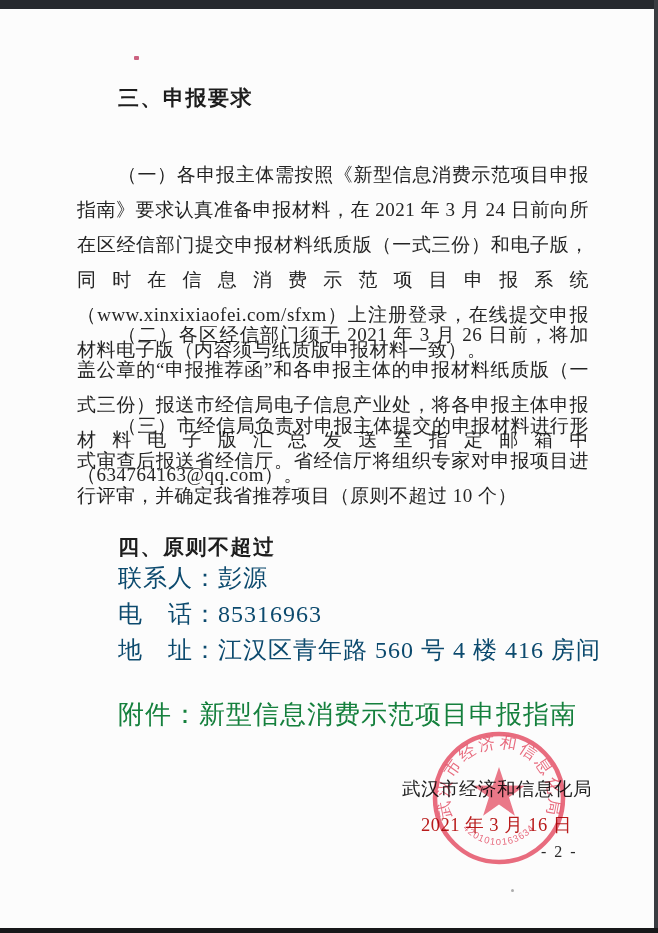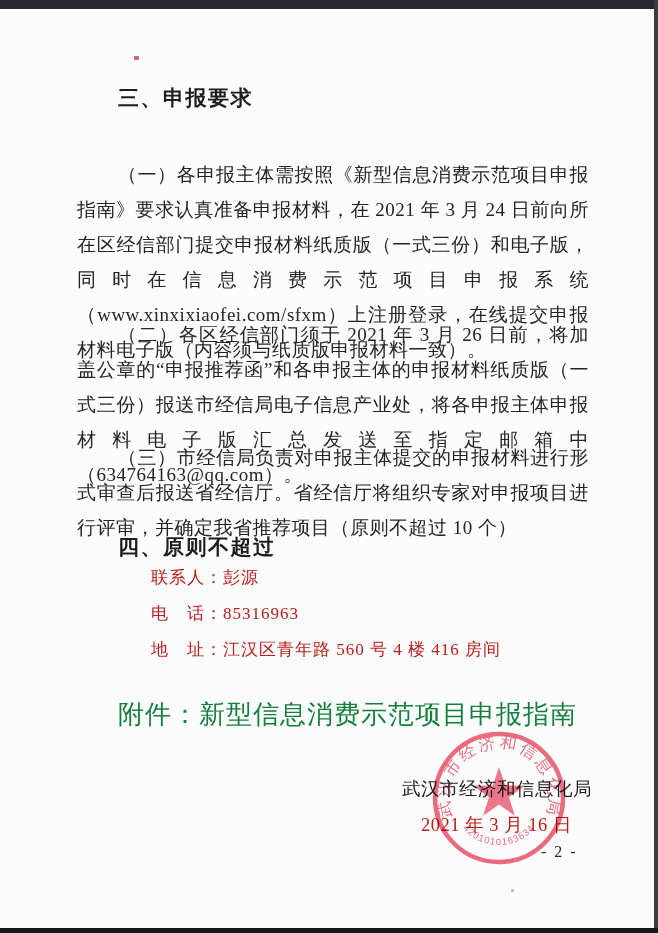--- a/index.html
+++ b/index.html
@@ -28,26 +28,26 @@
   #heading-contact      { top:533px; }
 
   .body-para {
     position:absolute; left:77px; width:512px;
     font-size:19px; line-height:35px; color:#242424;
     text-align:justify; text-justify:inter-ideograph;
     letter-spacing:.5px; text-indent:2.15em;
   }
   #para-1 { top:117px;margin-top:40px; }
   #para-2 { top:289px;margin-top:28px; }
-  #para-3 { top:440px; }
+  #para-3 { top:408px; }
 
   .contact-row {
     position:absolute; left:118px; height:36px;
-    font-size:17px; line-height:36px; color:#b91c1c;
-    letter-spacing:1px; white-space:nowrap;margin-left:33px;
+    font-size:24px; line-height:36px; color:#0c4a6e;
+    letter-spacing:1px; white-space:nowrap;
   }
   #contact-person  { top:560px; }
   #contact-phone   { top:596px; }
   #contact-address { top:632px; }
 
   .attachment-line {
     position:absolute; left:118px; top:697px;
     font-size:26px; line-height:35px; color:#15803d;
     letter-spacing:1px; white-space:nowrap;
   }

